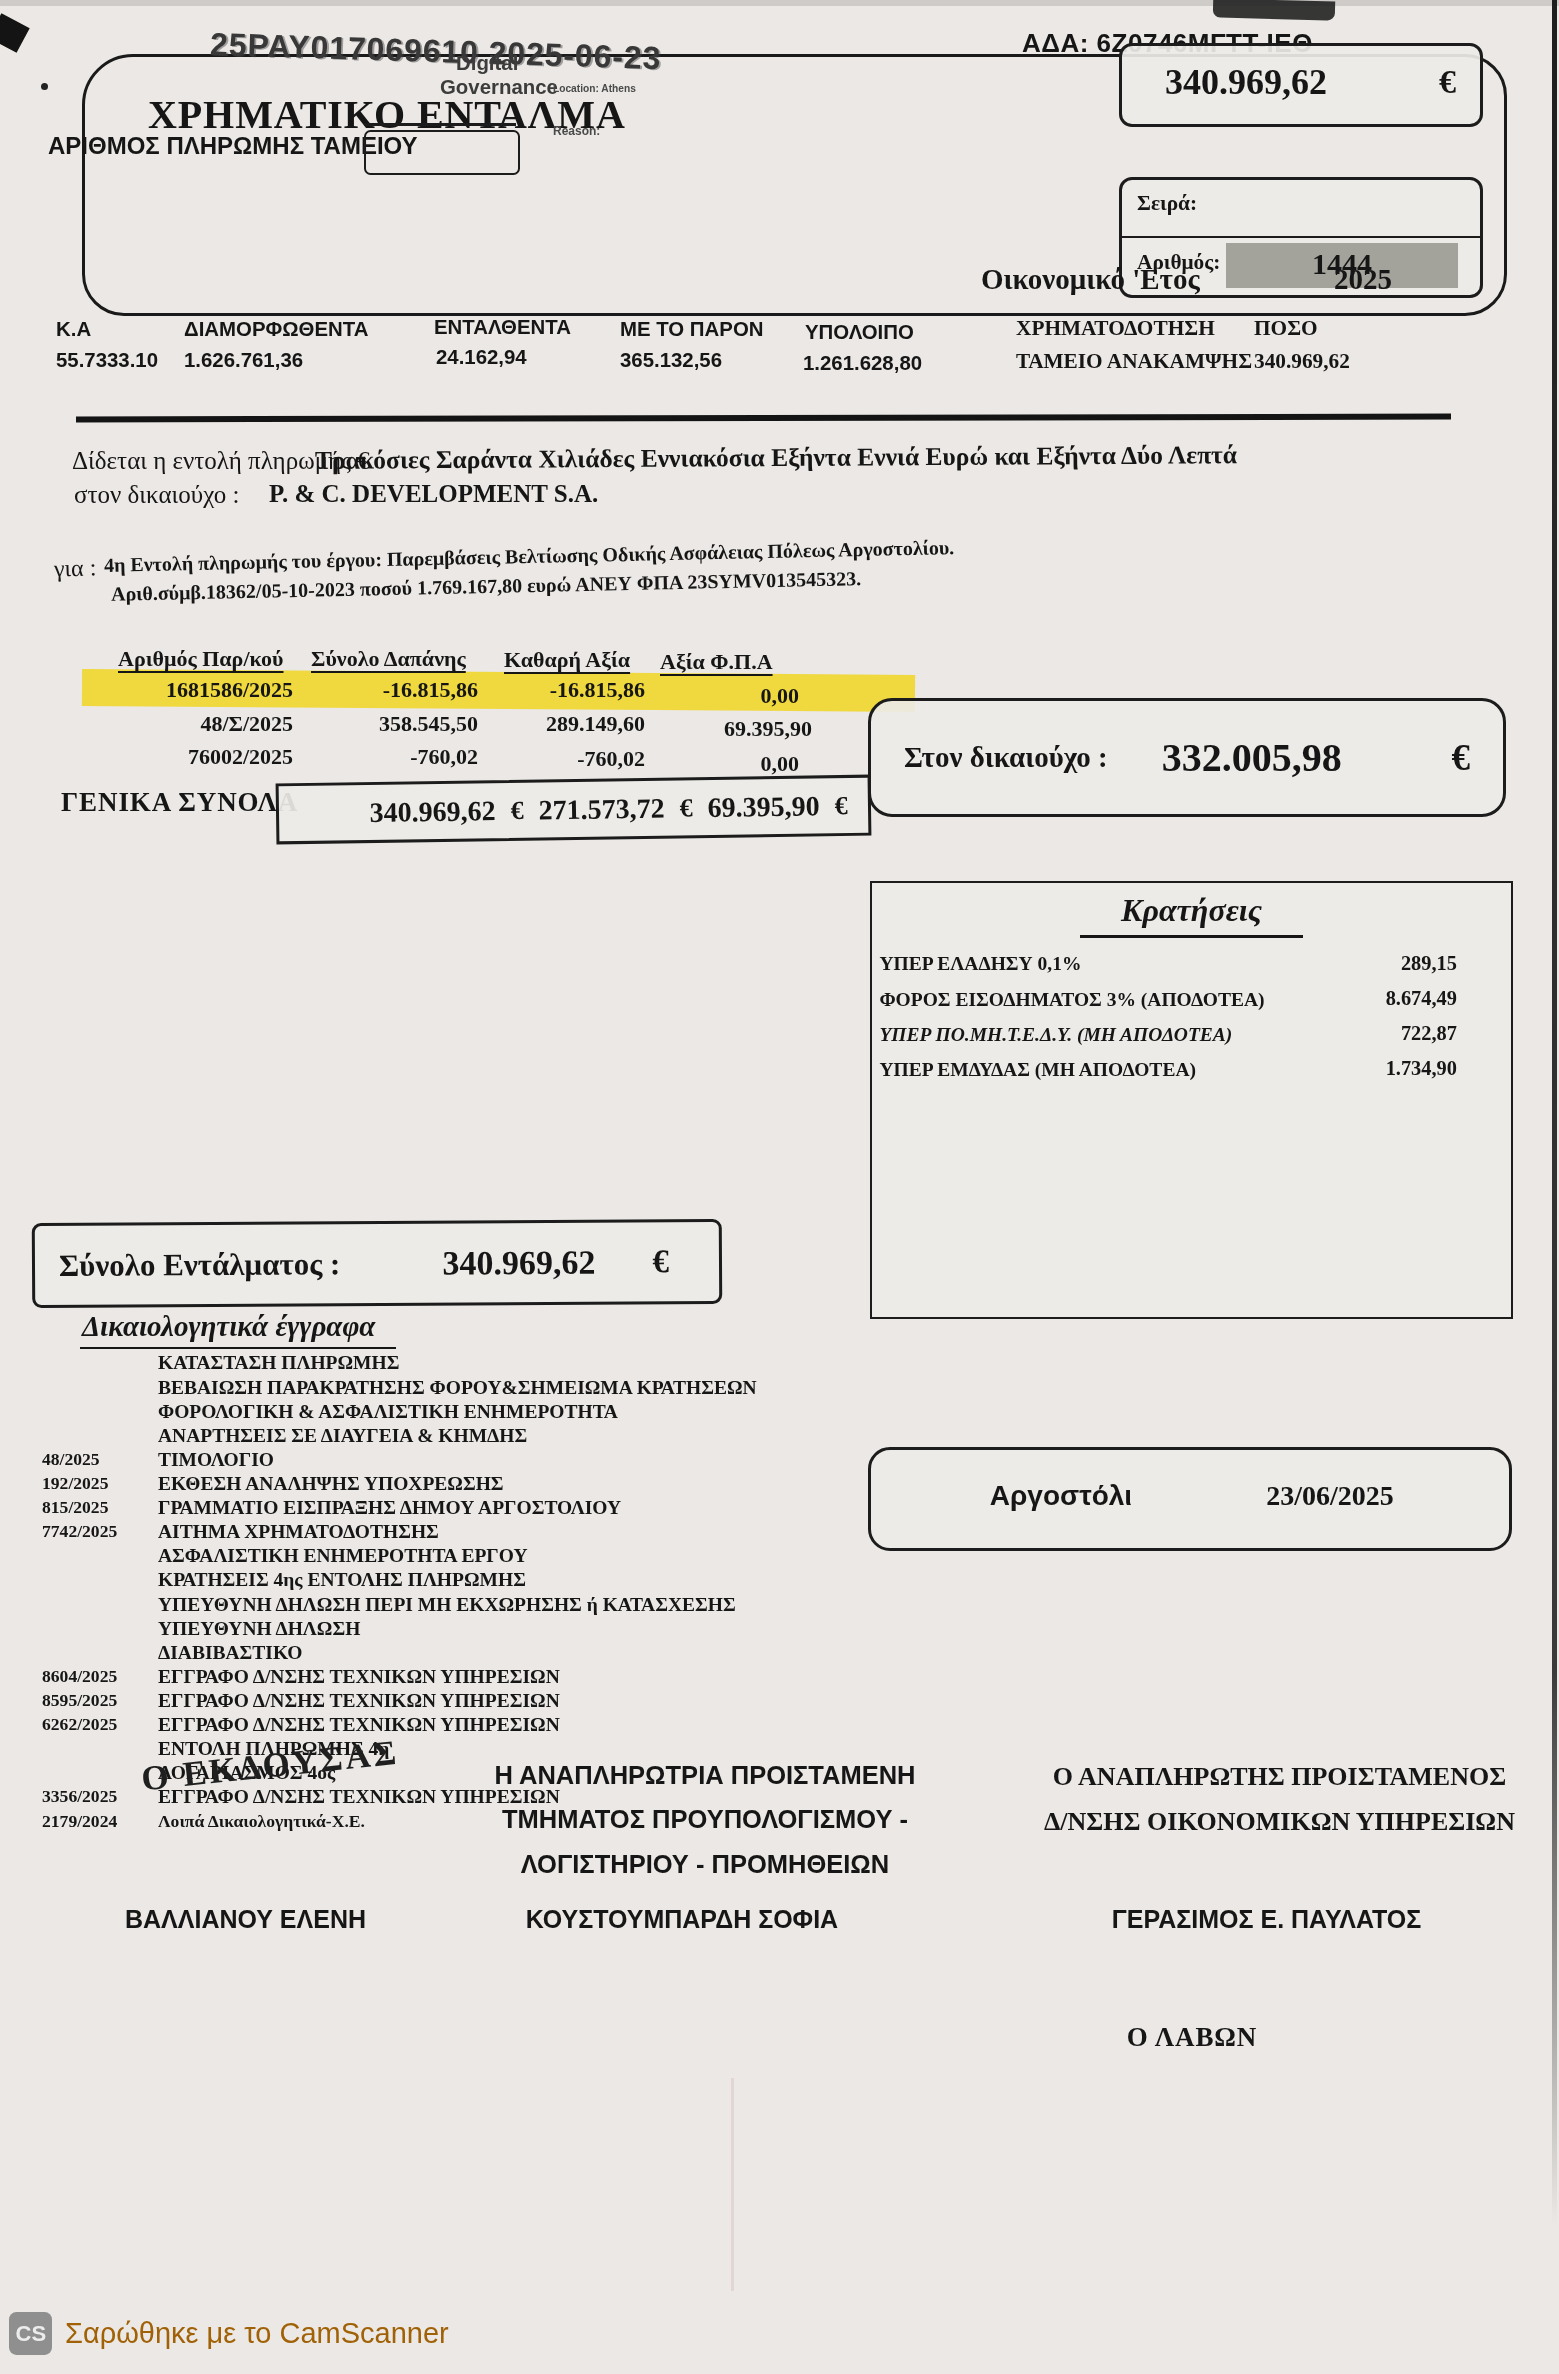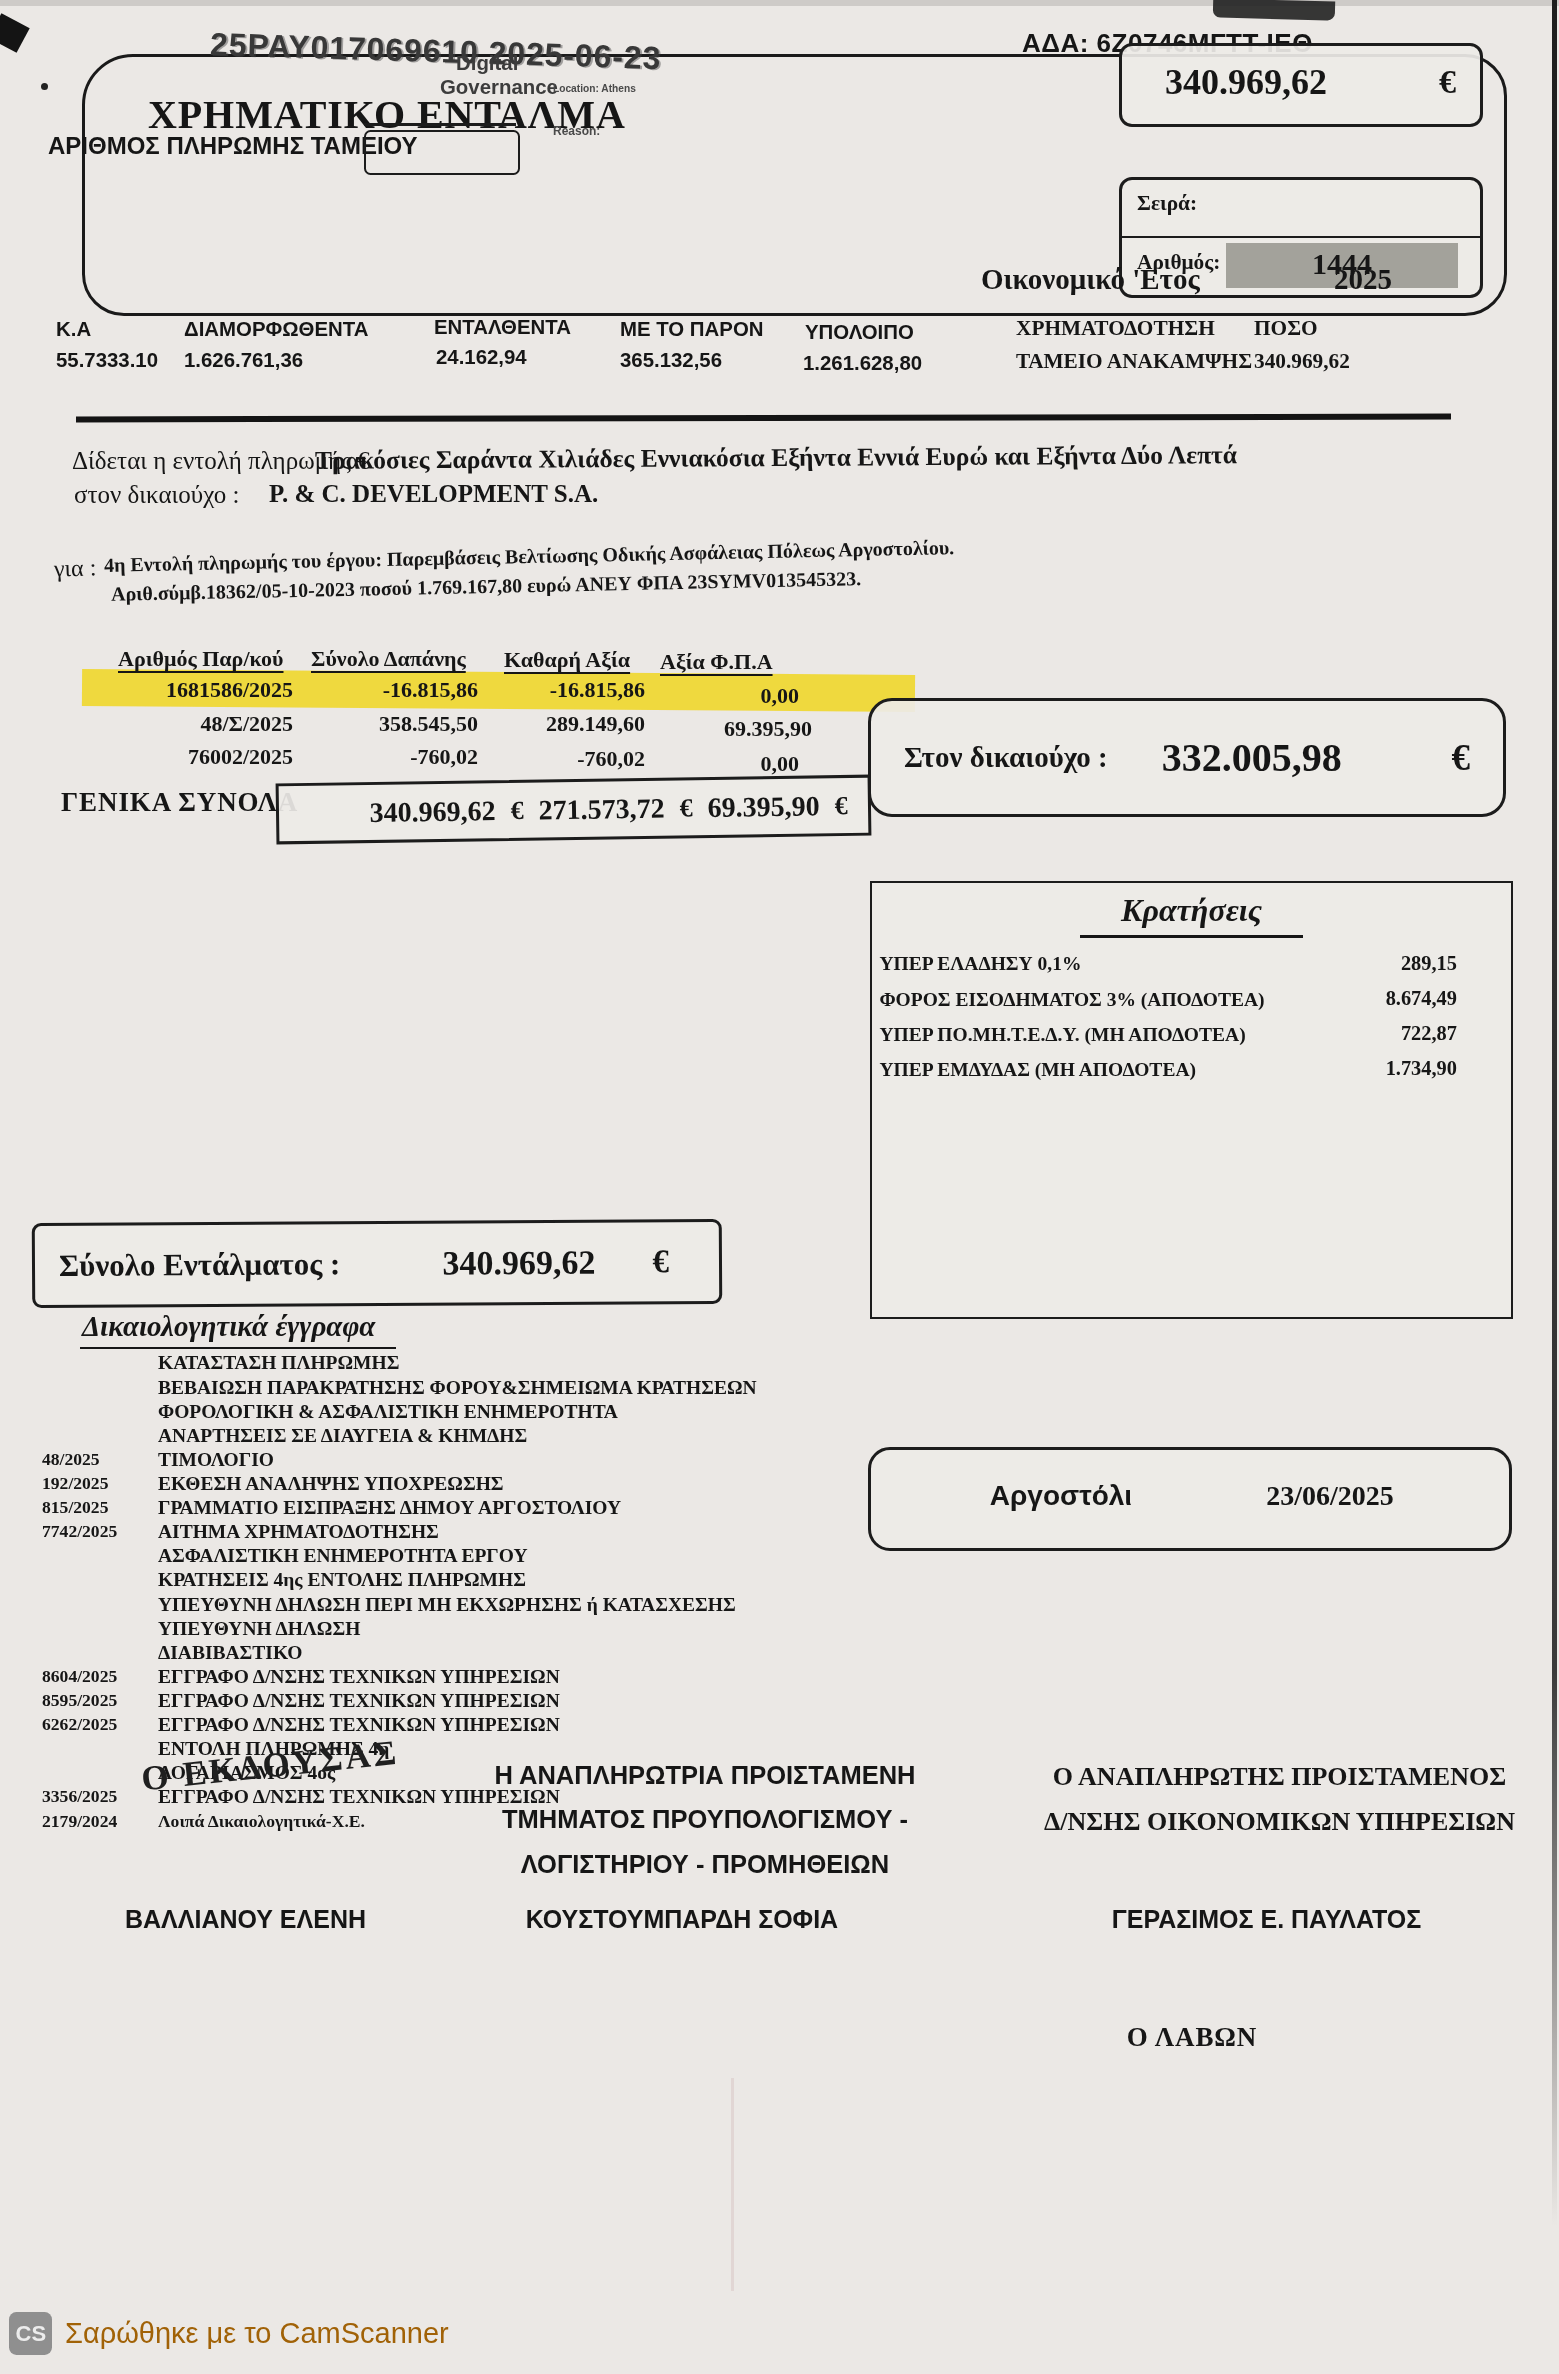--- a/index.html
+++ b/index.html
@@ -160,21 +160,21 @@
   </div>
 
   <div class="a box kratbox">
     <div class="ctr" style="margin-top:9.3px;">
       <span class="b i kratheading" style="font-size:32px;display:inline-block;">Κρατήσεις</span>
     </div>
     <span class="a b nl" style="left:7.4px;top:70px;font-size:19.5px;">ΥΠΕΡ ΕΛΑΔΗΣΥ 0,1%</span>
     <span class="a b rt nl" style="right:54px;top:69px;width:148px;font-size:20.4px;">289,15</span>
     <span class="a b nl" style="left:7.4px;top:106px;font-size:19.5px;">ΦΟΡΟΣ ΕΙΣΟΔΗΜΑΤΟΣ 3% (ΑΠΟΔΟΤΕΑ)</span>
     <span class="a b rt nl" style="right:54px;top:104px;width:148px;font-size:20.4px;">8.674,49</span>
-    <span class="a b nl" style="left:7.4px;top:141px;font-size:19.5px;">ΥΠΕΡ ΠΟ.ΜΗ.Τ.Ε.Δ.Υ.  (ΜΗ ΑΠΟΔΟΤΕΑ)</span>
+    <span class="a b nl" style="left:7.4px;top:141px;font-size:19.5px;font-style:italic;">ΥΠΕΡ ΠΟ.ΜΗ.Τ.Ε.Δ.Υ.  (ΜΗ ΑΠΟΔΟΤΕΑ)</span>
     <span class="a b rt nl" style="right:54px;top:139px;width:148px;font-size:20.4px;">722,87</span>
     <span class="a b nl" style="left:7.4px;top:176px;font-size:19.5px;">ΥΠΕΡ ΕΜΔΥΔΑΣ (ΜΗ ΑΠΟΔΟΤΕΑ)</span>
     <span class="a b rt nl" style="right:54px;top:174px;width:148px;font-size:20.4px;">1.734,90</span>
 
   </div>
 
   <div class="a box ordtot">
     <span class="b nl" style="font-size:31px;">Σύνολο Εντάλματος :</span>
     <span class="b nl" style="font-size:34px;margin-left:102px;">340.969,62</span>
     <span class="b nl" style="font-size:33px;margin-left:auto;margin-right:26px;">€</span>

